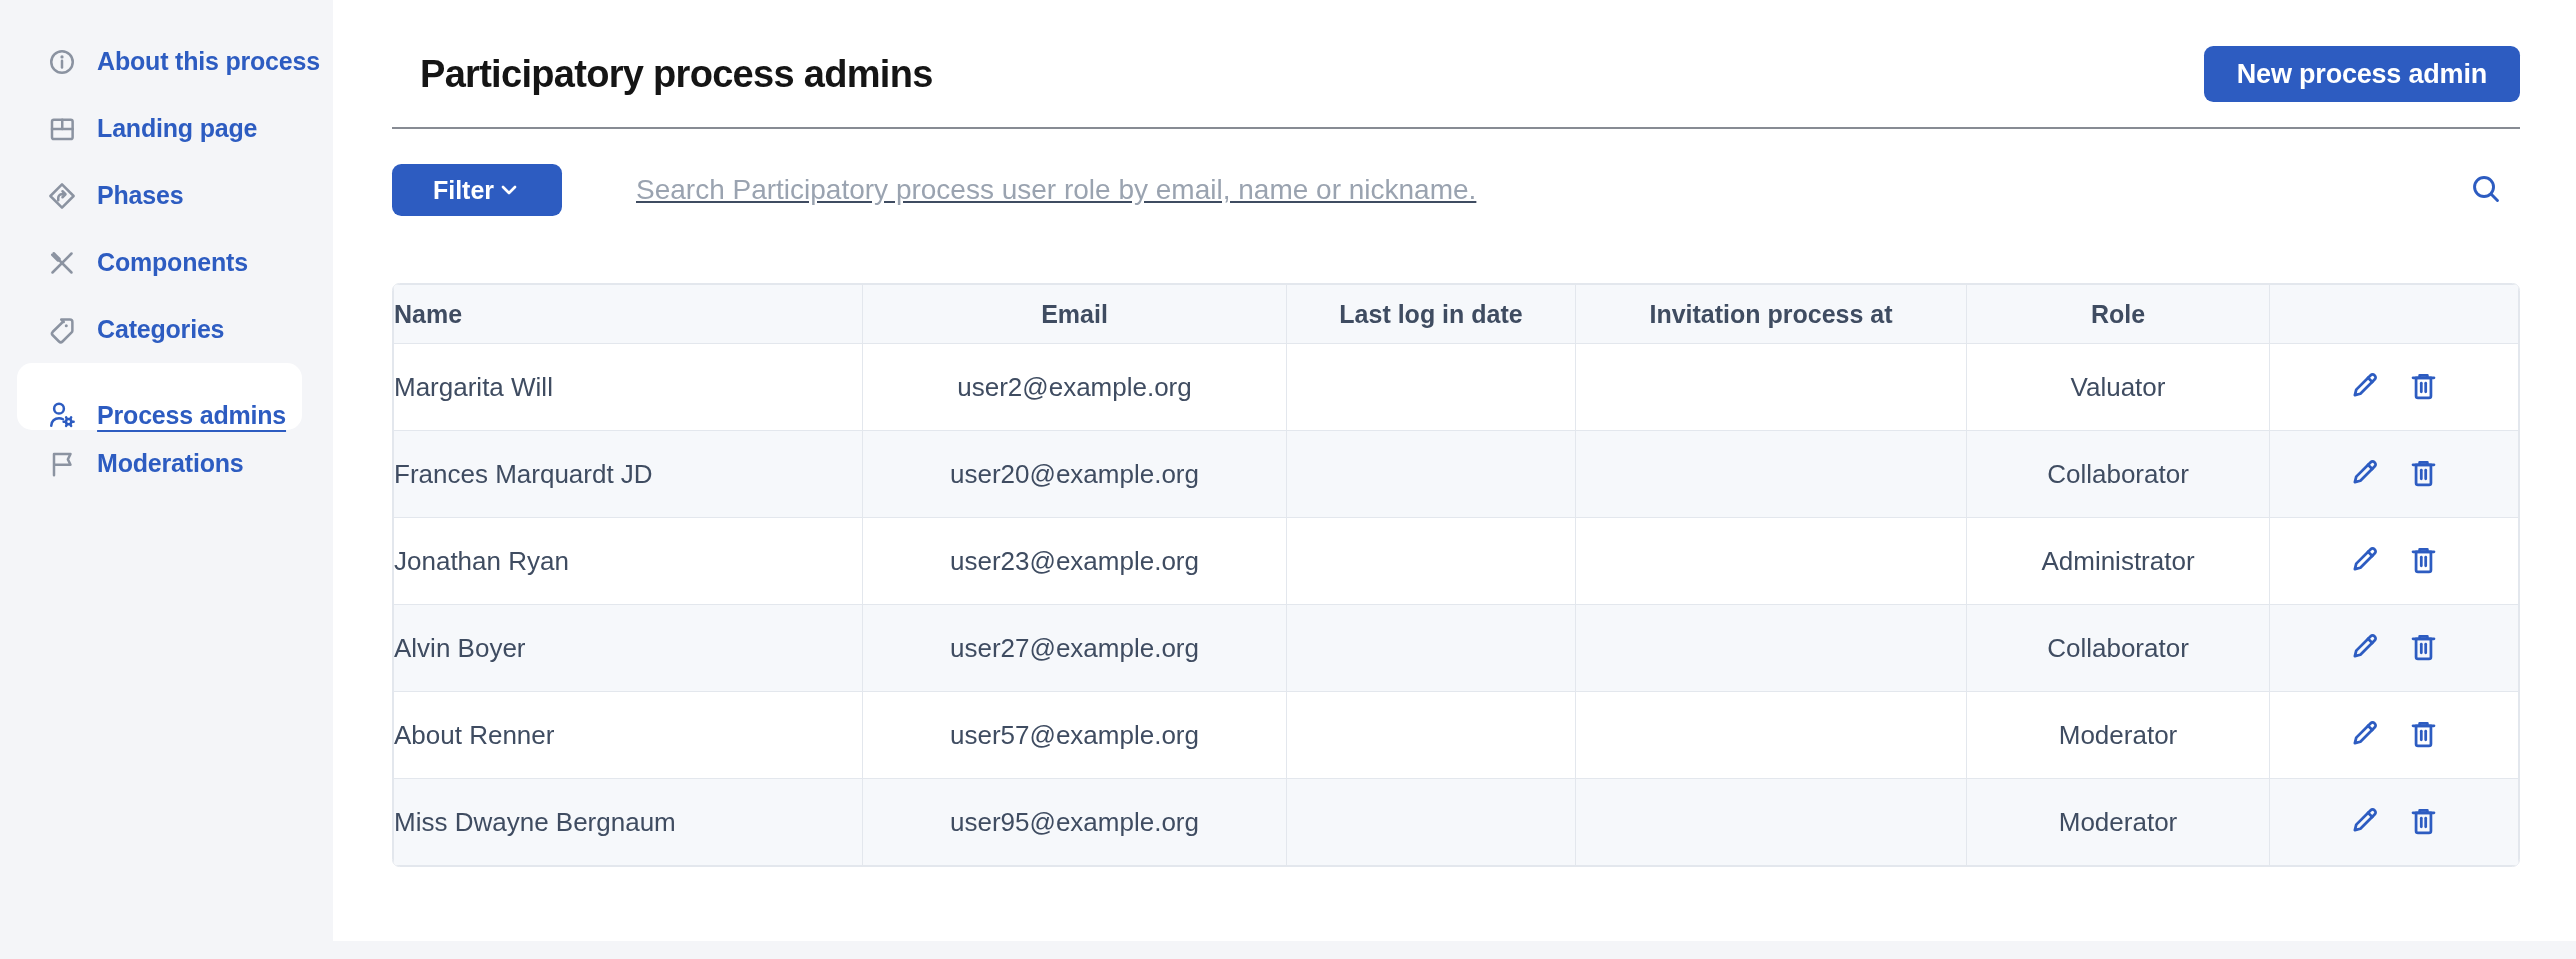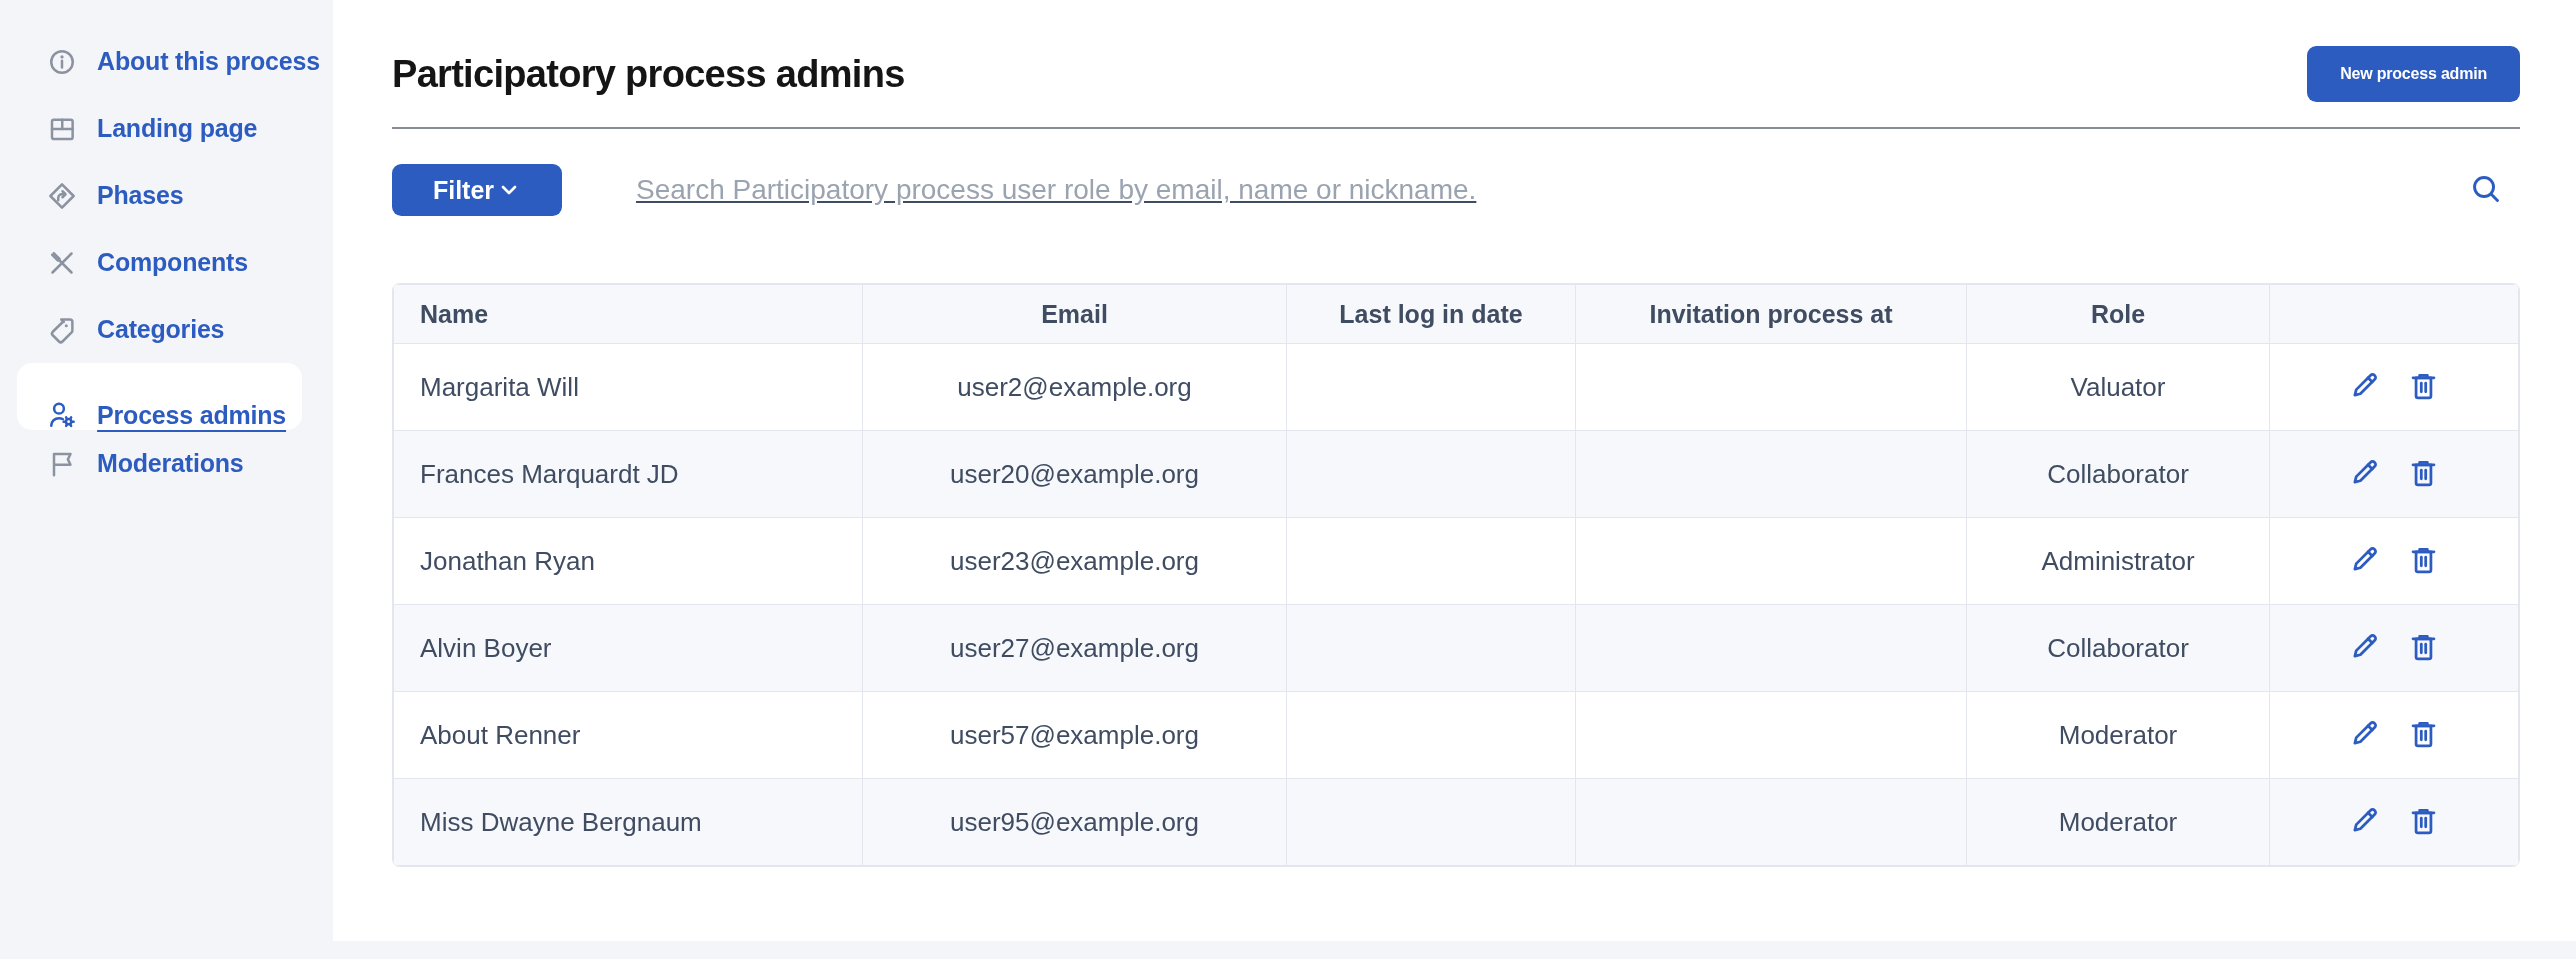--- a/index.html
+++ b/index.html
@@ -67,30 +67,31 @@
     margin-top: 46px;
     display: flex;
     align-items: center;
     justify-content: space-between;
   }
   .page-title {
     font-size: 38px;
     font-weight: 700;
     color: #151515;
     letter-spacing: -0.7px;
+    margin-left: 28px;
   }
   .btn-primary {
     background: var(--primary, #2d5cc1);
     color: #ffffff;
     border: none;
     border-radius: 9.3px;
     height: 56px;
     padding: 0 33px;
     font-family: "Liberation Sans", sans-serif;
-    font-size: 16px;
+    font-size: 27px;
     font-weight: 700;
     cursor: pointer;
     letter-spacing: -0.2px;
   }
   .divider {
     border: none;
     border-top: 2.8px solid #878b93;
     margin-top: 25px;
   }
   
@@ -160,21 +161,21 @@
     text-align: center;
   }
   td {
     height: 87px;
     font-size: 26px;
     color: #3f4c61;
     border: 0.9px solid #e3e7ed;
     text-align: center;
     background: #ffffff;
   }
-  th:first-child, td:first-child { text-align: left; padding-left: 26px; }
+  th:first-child, td:first-child { text-align: left; }
   tbody tr:nth-child(even) td { background: #f6f8fb; }
   .actions-cell { white-space: nowrap; }
   .icon-btn {
     background: none;
     border: none;
     cursor: pointer;
     color: var(--primary, #2d5cc1);
     width: 37px; height: 37px;
     display: inline-flex; align-items: center; justify-content: center;
     vertical-align: middle;

